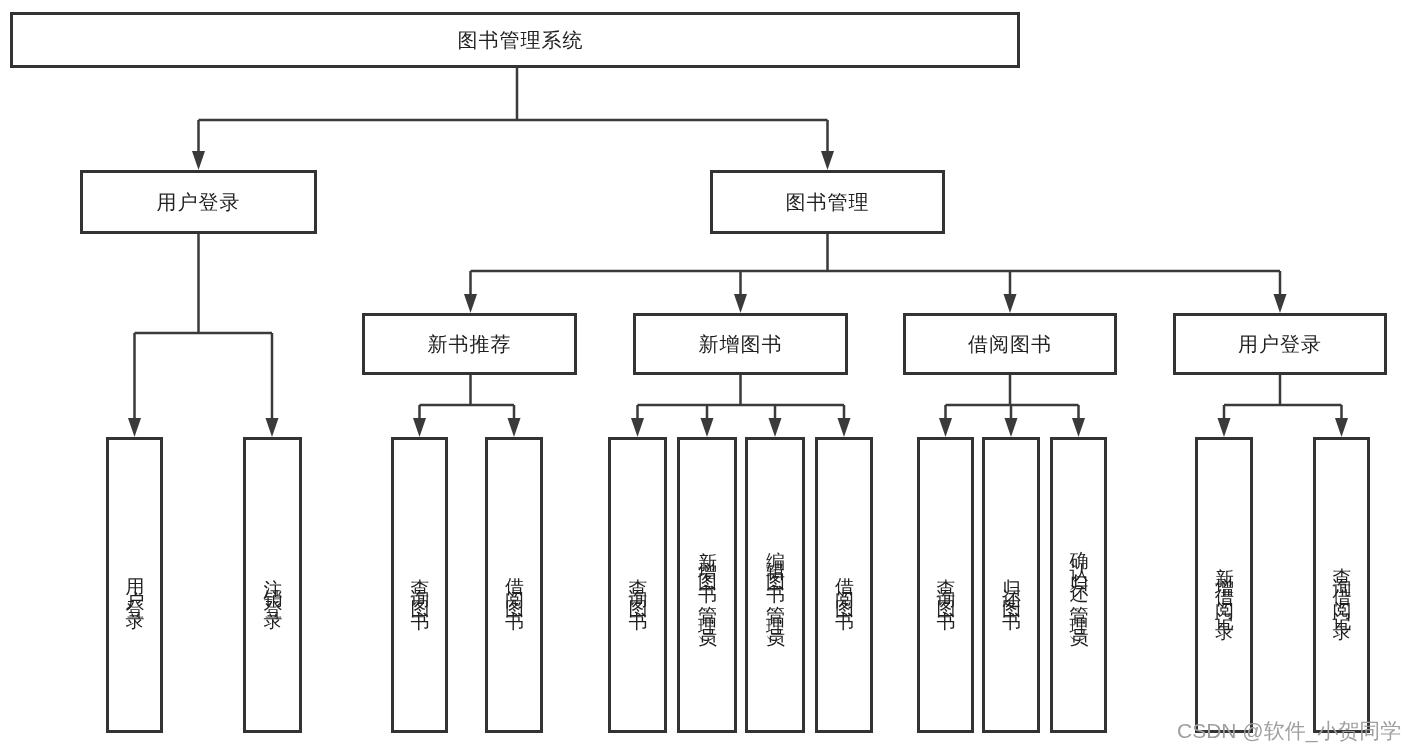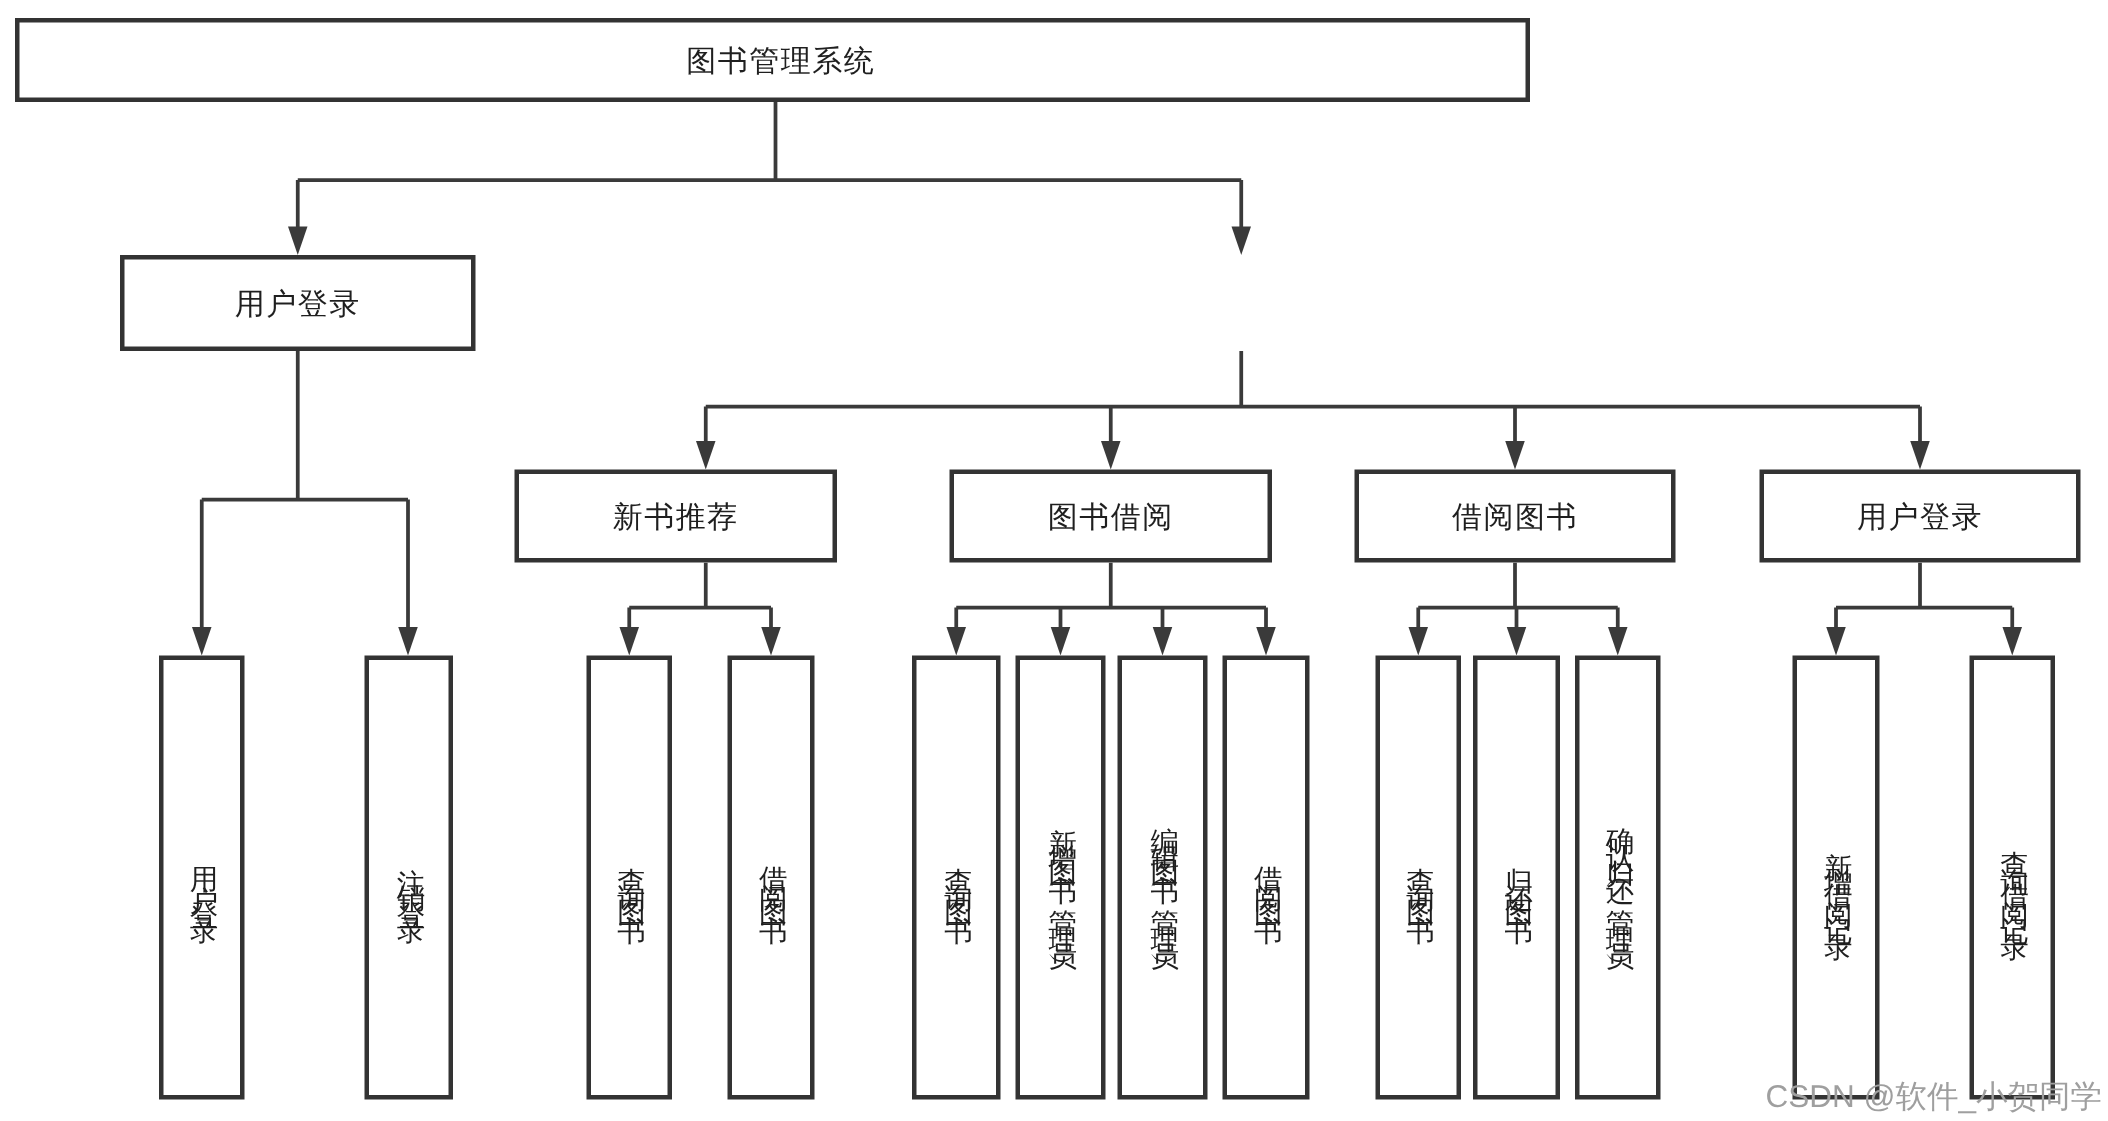--- a/index.html
+++ b/index.html
@@ -86,23 +86,24 @@
     <polygon points="1078.5,437 1072,418 1085,418"></polygon>
 
     <path d="M1280 375 V405 M1224 405 H1341.5 M1224 405 V419 M1341.5 405 V419"></path>
     <polygon points="1224,437 1217.5,418 1230.5,418"></polygon>
     <polygon points="1341.5,437 1335,418 1348,418"></polygon>
   </svg>
 
   <div class="node h" style="left:10px;top:12px;width:1010px;height:56px;padding-left:11px;">图书管理系统</div>
 
   <div class="node h" style="left:80px;top:170px;width:237px;height:64px;">用户登录</div>
+  <div class="node h" style="left:710px;top:170px;width:235px;height:64px;">图书管理</div>
 
-  <div class="node h" style="left:343px;top:313px;width:215px;height:62px;">新书推荐</div>
-  <div class="node h" style="left:633px;top:313px;width:215px;height:62px;">图书借阅</div>
+  <div class="node h" style="left:362px;top:313px;width:215px;height:62px;">新书推荐</div>
+  <div class="node h" style="left:633px;top:313px;width:215px;height:62px;">新增图书</div>
   <div class="node h" style="left:903px;top:313px;width:214px;height:62px;">借阅图书</div>
   <div class="node h" style="left:1173px;top:313px;width:214px;height:62px;">用户登录</div>
 
   <div class="node v" style="left:106px;top:437px;width:57px;height:296px;">
     <span class="vtext">用户登录</span>
   </div>
   <div class="node v" style="left:243px;top:437px;width:59px;height:296px;">
     <span class="vtext">注销登录</span>
   </div>
 

